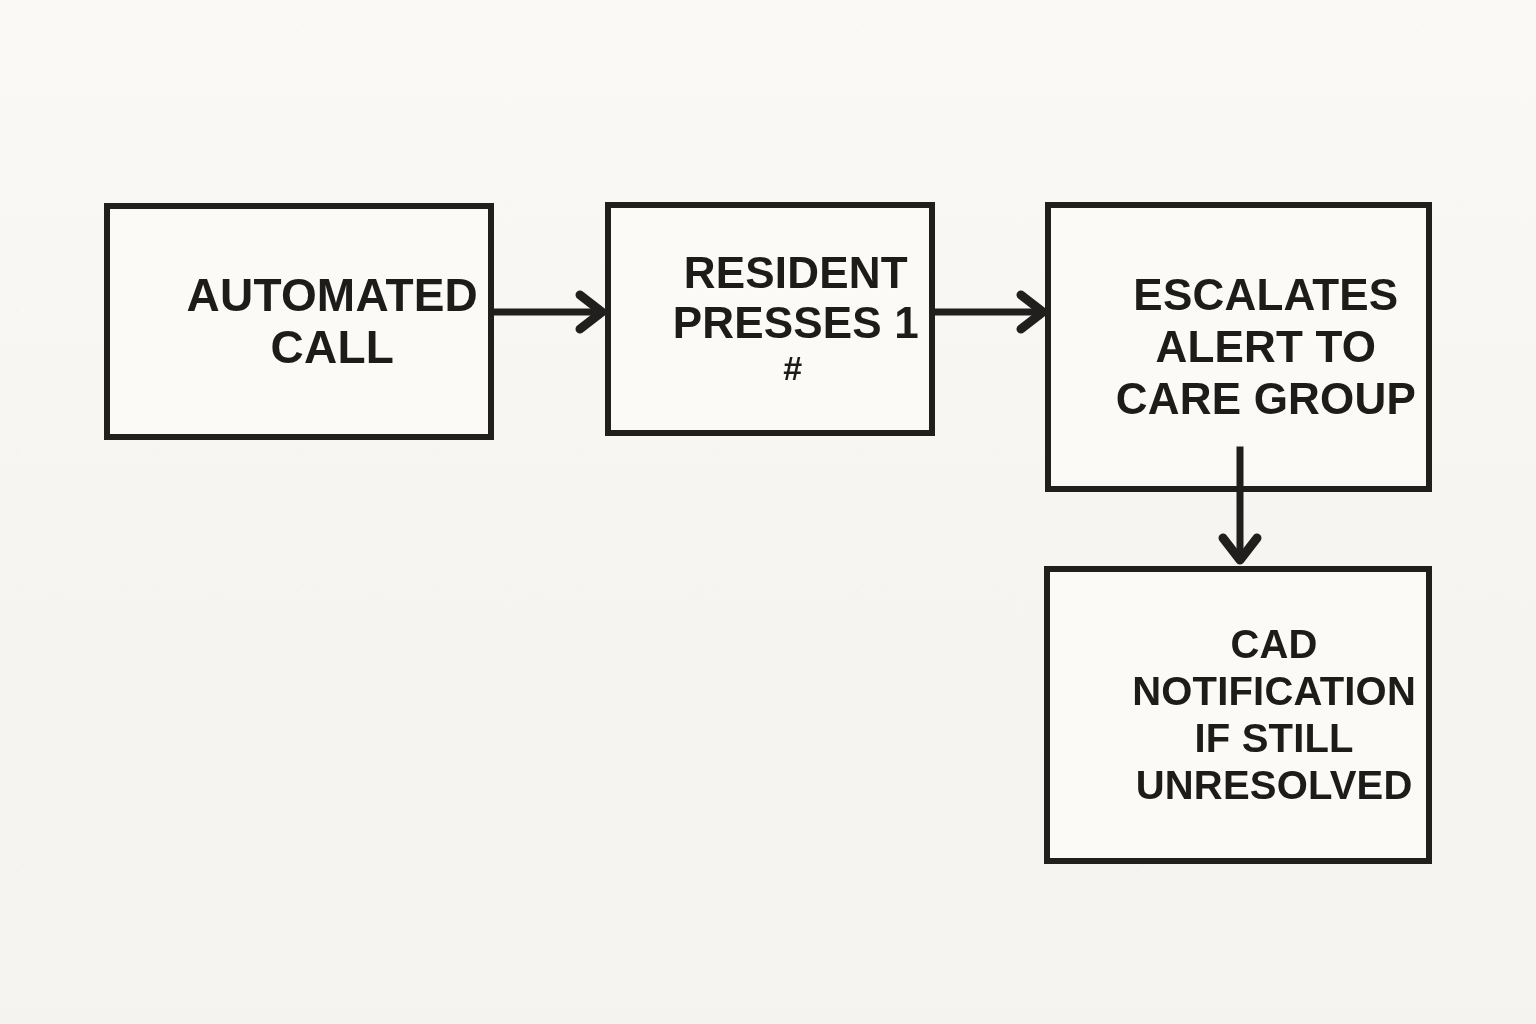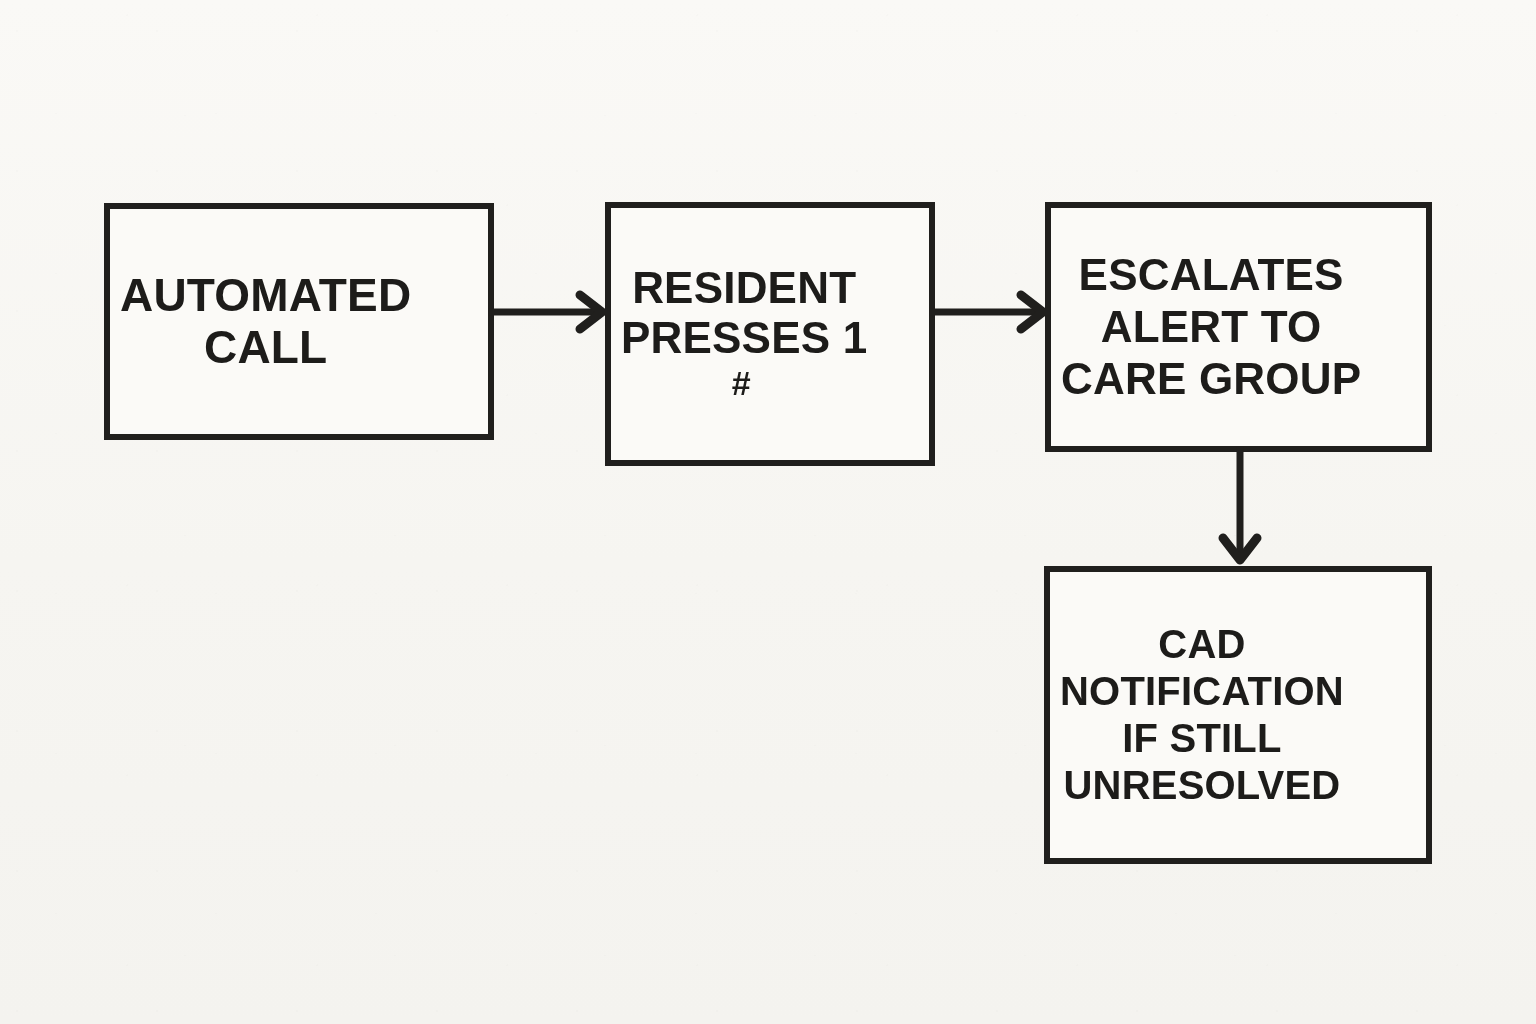--- a/index.html
+++ b/index.html
@@ -30,38 +30,38 @@
   }
 
   
   .node {
     position: absolute;
     box-sizing: border-box;
     border: 6px solid #201f1d;
     background: #fbfaf7;
     display: flex;
     align-items: center;
-    justify-content: flex-start;
+    justify-content: flex-end;
     text-align: center;
   }
 
   .node-label {
     display: block;
     color: #1d1c1a;
     font-weight: 700;
     letter-spacing: 0.2px;
     line-height: 1.12;
     white-space: pre-line;
     padding: 0 10px;
     text-shadow: 0 1px 0 rgba(255,255,255,0.35);
   }
 
   #node-automated-call      { left: 104px; top: 203px; width: 390px; height: 237px; }
-  #node-resident-presses    { left: 605px; top: 202px; width: 330px; height: 264px; }
-  #node-escalates-alert     { left: 1045px; top: 202px; width: 387px; height: 250px; }
+  #node-resident-presses    { left: 605px; top: 202px; width: 330px; height: 234px; }
+  #node-escalates-alert     { left: 1045px; top: 202px; width: 387px; height: 290px; }
   #node-cad-notification    { left: 1044px; top: 566px; width: 388px; height: 298px; }
 
   #node-automated-call   .node-label { font-size: 46px; }
   #node-resident-presses .node-label { font-size: 44px; }
   #node-escalates-alert  .node-label { font-size: 44px; line-height: 1.18; }
   #node-cad-notification .node-label { font-size: 40px; line-height: 1.18; }
 
   
   .node-sub {
     display: block;

